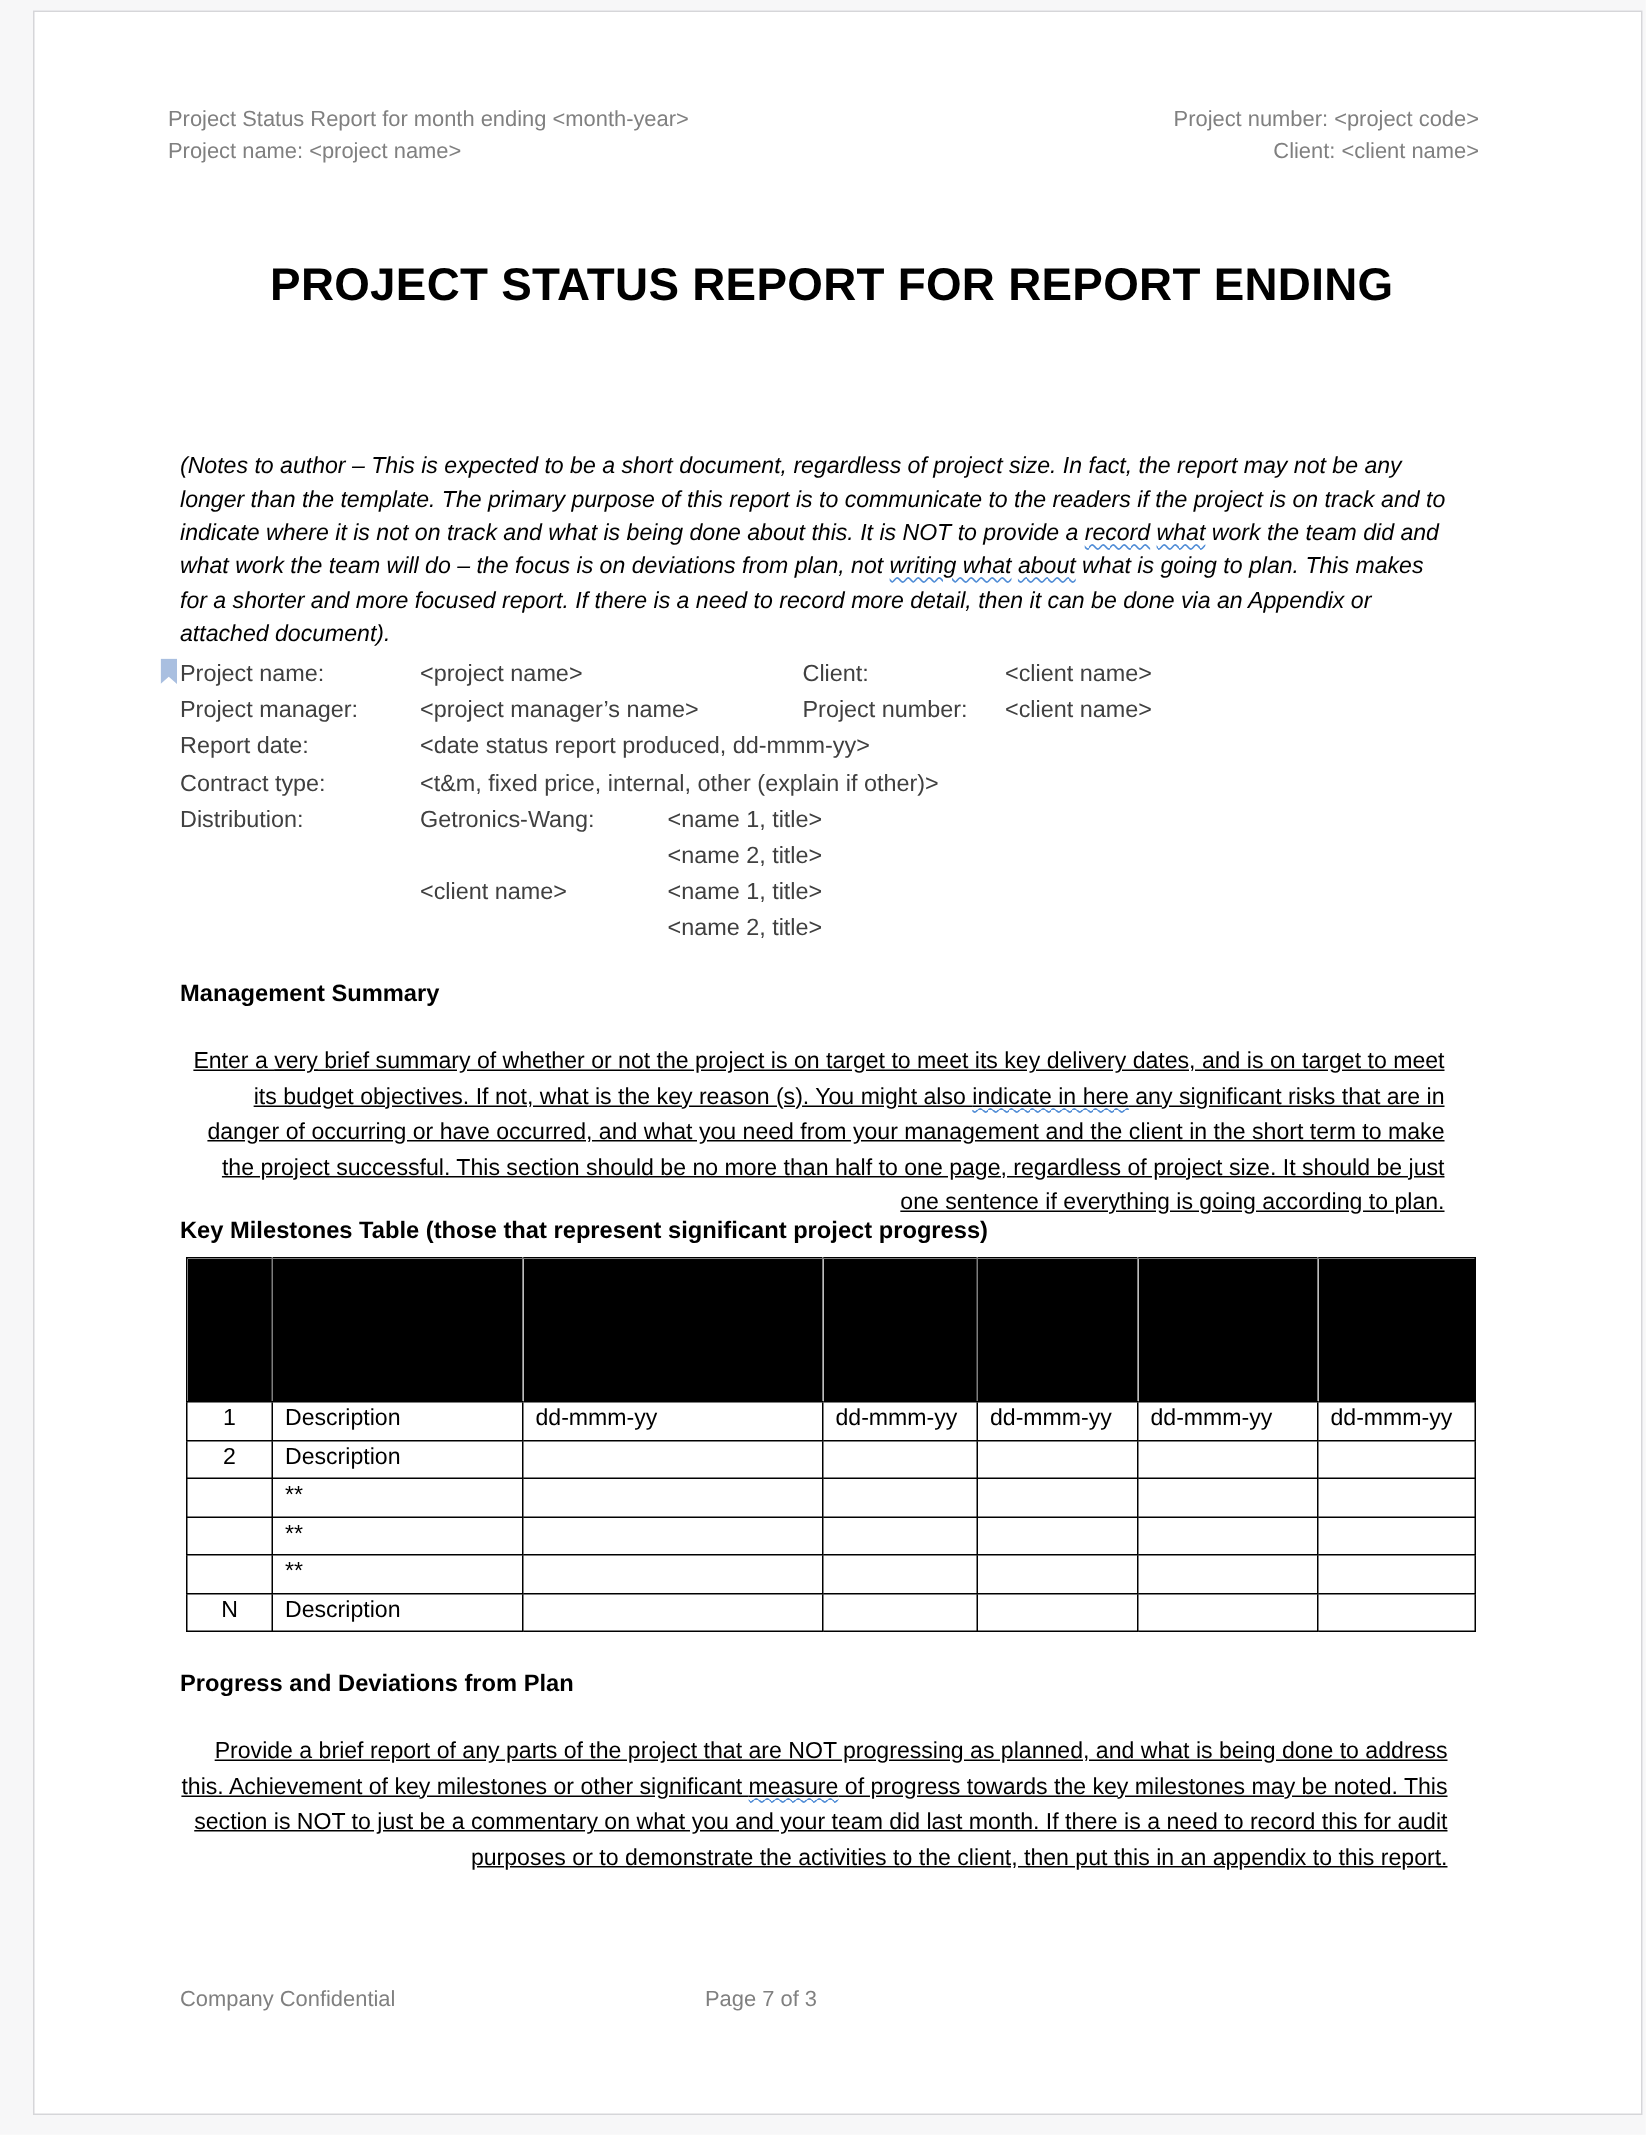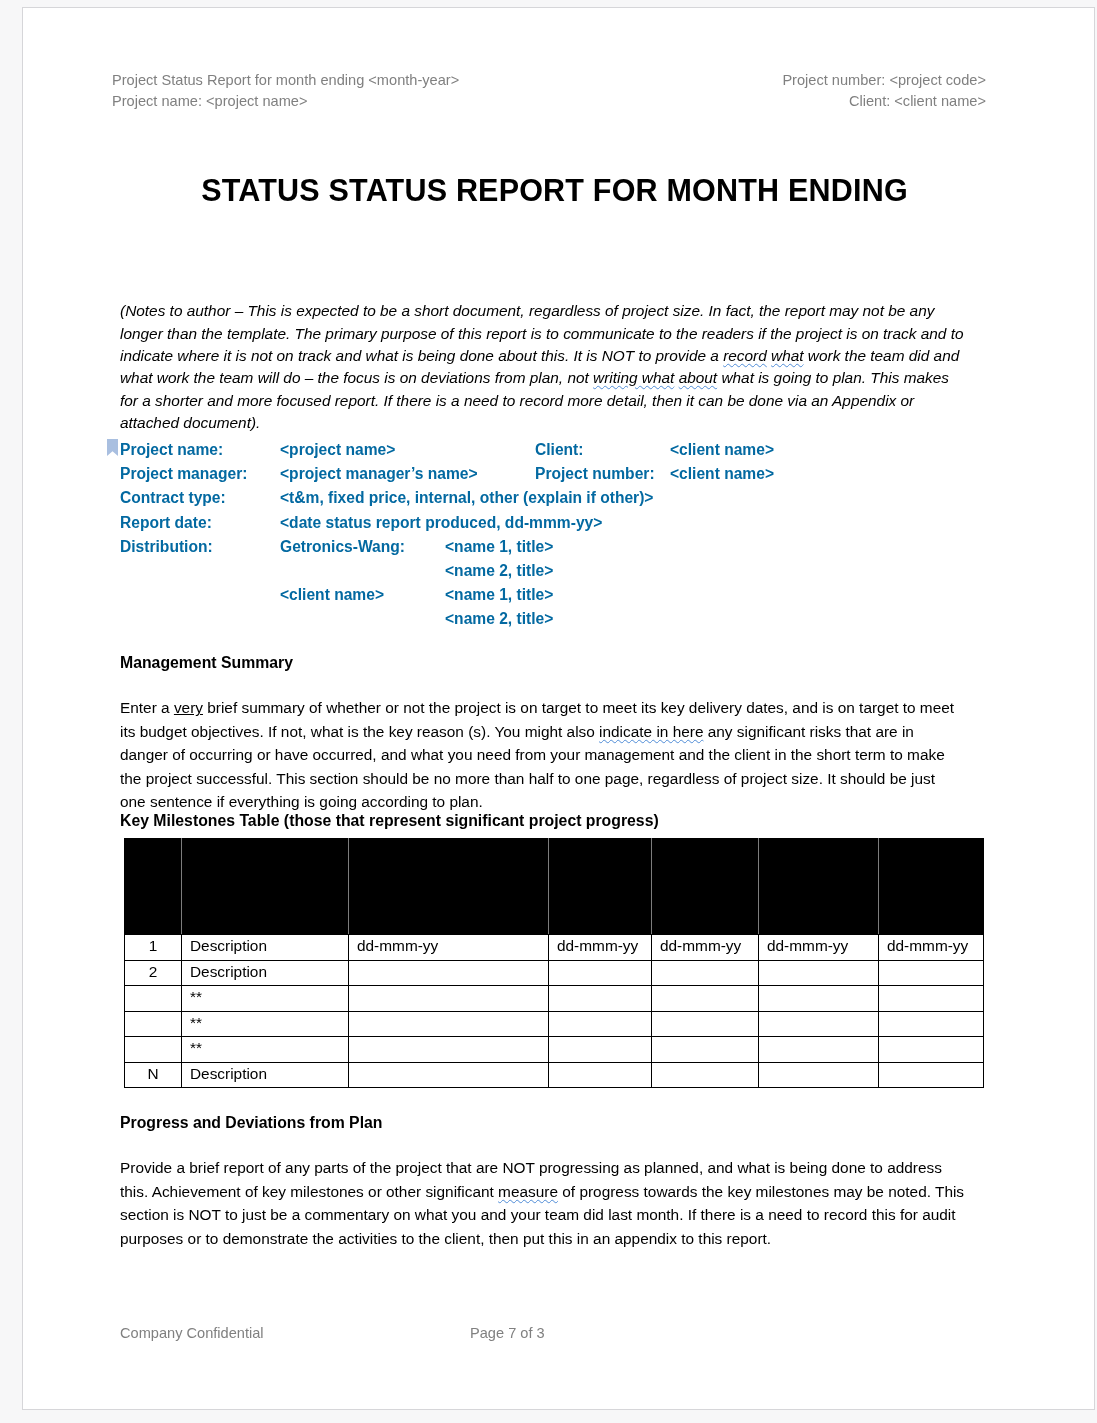--- a/index.html
+++ b/index.html
@@ -87,22 +87,21 @@
   }
 
   
   .info-block {
     position: absolute;
     left: 97px;
     top: 430px;
     width: 880px;
     font-size: 15.6px;
     line-height: 24.2px;
-    color: #0369a1;
-    font-weight: bold;
+    color: #404040;
   }
   .info-line {
     display: flex;
     white-space: nowrap;
     height: 24.2px;
     align-items: flex-start;
   }
   .c-lab   { width: 160px; flex: 0 0 160px; }
   .c-val   { width: 255px; flex: 0 0 255px; }
   .c-lab2  { width: 135px; flex: 0 0 135px; }
@@ -129,21 +128,22 @@
     font-weight: bold;
     color: #000;
     white-space: nowrap;
   }
   .body-par {
     position: absolute;
     left: 97px;
     font-size: 15.4px;
     line-height: 23.4px;
     color: #000;
-    text-align: left;
+    text-align: right;
+    text-decoration: underline;
   }
   #mgmt-head { top: 646px; }
   #mgmt-par  { top: 673px; width: 843px; }
   #ms-head   { top: 804px; }
   #prog-head { top: 1106px; }
   #prog-par  { top: 1133px; width: 845px; }
 
   u.plain { text-decoration: underline; }
   .sq {
     text-decoration: underline;
@@ -213,47 +213,47 @@
         <span class="hleft">Project Status Report for month ending &lt;month-year&gt;</span>
         <span class="hright">Project number: &lt;project code&gt;</span>
       </div>
       <div class="hrow">
         <span class="hleft">Project name: &lt;project name&gt;</span>
         <span class="hright">Client: &lt;client name&gt;</span>
       </div>
     </div>
 
     <div class="title-block">
-      <div class="title-main">STATUS STATUS REPORT FOR MONTH ENDING</div>
+      <div class="title-main">PROJECT STATUS REPORT FOR REPORT ENDING</div>
     </div>
 
     <p class="notes"><span>(Notes to author – This is expected to be a short document, regardless of project size.   In fact, the report may not be any longer than the template.  The primary purpose of this report is to communicate to the readers if the project is on track and to indicate where it is not on track and what is being done about this.  It is NOT to provide a </span><span class="sq">record</span><span> </span><span class="sq">what</span><span> work the team did and what work the team will do – the focus is on deviations from plan, not </span><span class="sq">writing what</span><span> </span><span class="sq">about</span><span> what is going to plan.  This makes for a shorter and more focused report.  If there is a need to record more detail, then it can be done via an Appendix or attached document).</span></p>
 
     <div class="bookmark-icon"></div>
 
     <div class="info-block">
       <div class="info-line">
         <span class="c-lab">Project name:</span>
         <span class="c-val">&lt;project name&gt;</span>
         <span class="c-lab2">Client:</span>
         <span class="c-val2">&lt;client name&gt;</span>
       </div>
       <div class="info-line">
         <span class="c-lab">Project manager:</span>
         <span class="c-val">&lt;project manager’s name&gt;</span>
         <span class="c-lab2">Project number:</span>
         <span class="c-val2">&lt;client name&gt;</span>
       </div>
       <div class="info-line">
+        <span class="c-lab">Report date:</span>
+        <span class="c-wide">&lt;date status report produced, dd-mmm-yy&gt;</span>
+      </div>
+      <div class="info-line">
         <span class="c-lab">Contract type:</span>
         <span class="c-wide">&lt;t&amp;m, fixed price, internal,  other  (explain if other)&gt;</span>
-      </div>
-      <div class="info-line">
-        <span class="c-lab">Report date:</span>
-        <span class="c-wide">&lt;date status report produced, dd-mmm-yy&gt;</span>
       </div>
       <div class="info-line">
         <span class="c-lab">Distribution:</span>
         <span class="dist-mid">Getronics-Wang:</span>
         <span class="dist-name">&lt;name 1, title&gt;</span>
       </div>
       <div class="info-line">
         <span class="c-lab"></span>
         <span class="dist-mid"></span>
         <span class="dist-name">&lt;name 2, title&gt;</span>

